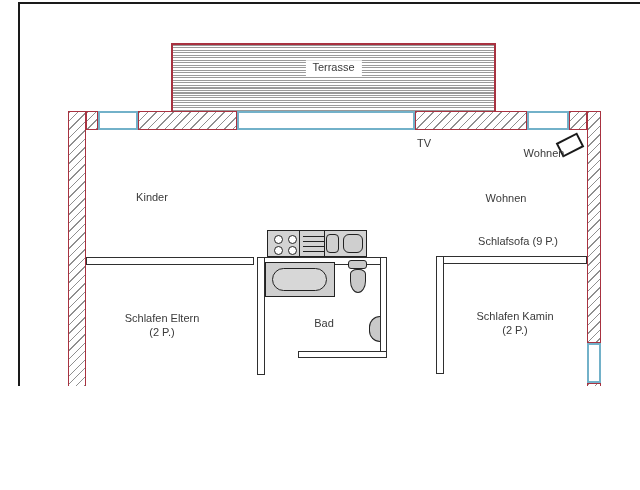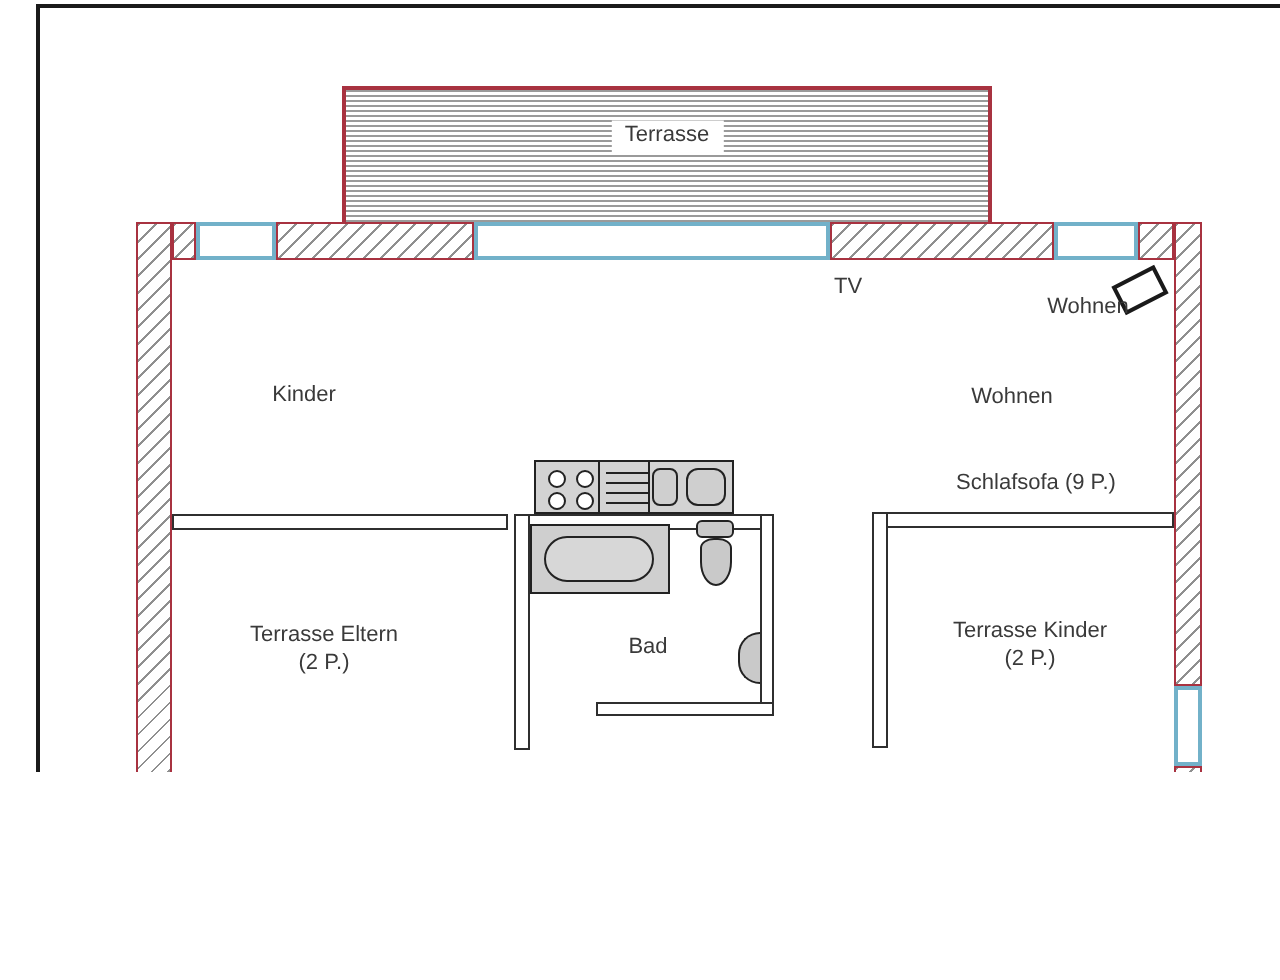--- a/index.html
+++ b/index.html
@@ -115,15 +115,15 @@
   </div>
   <div class="arrow-line"></div>
   <div class="arrow-head"></div>
 
   <div class="label" style="left:136px;top:198px;">Kinder</div>
   <div class="label" style="left:490px;top:199px;">Wohnen</div>
   <div class="label" style="left:408px;top:144px;">TV</div>
   <div class="label" style="left:528px;top:154px;">Wohnen</div>
   <div class="label" style="left:502px;top:242px;">Schlafsofa (9 P.)</div>
   <div class="label" style="left:308px;top:324px;">Bad</div>
-  <div class="label" style="left:146px;top:325px;"><span>Terrasse Eltern</span><br><span>(2 P.)</span></div>
-  <div class="label" style="left:499px;top:323px;"><span>Terrasse Kinder</span><br><span>(2 P.)</span></div>
+  <div class="label" style="left:146px;top:325px;"><span>Schlafen Eltern</span><br><span>(2 P.)</span></div>
+  <div class="label" style="left:499px;top:323px;"><span>Schlafen Kamin</span><br><span>(2 P.)</span></div>
 </div>
 
 </body></html>

